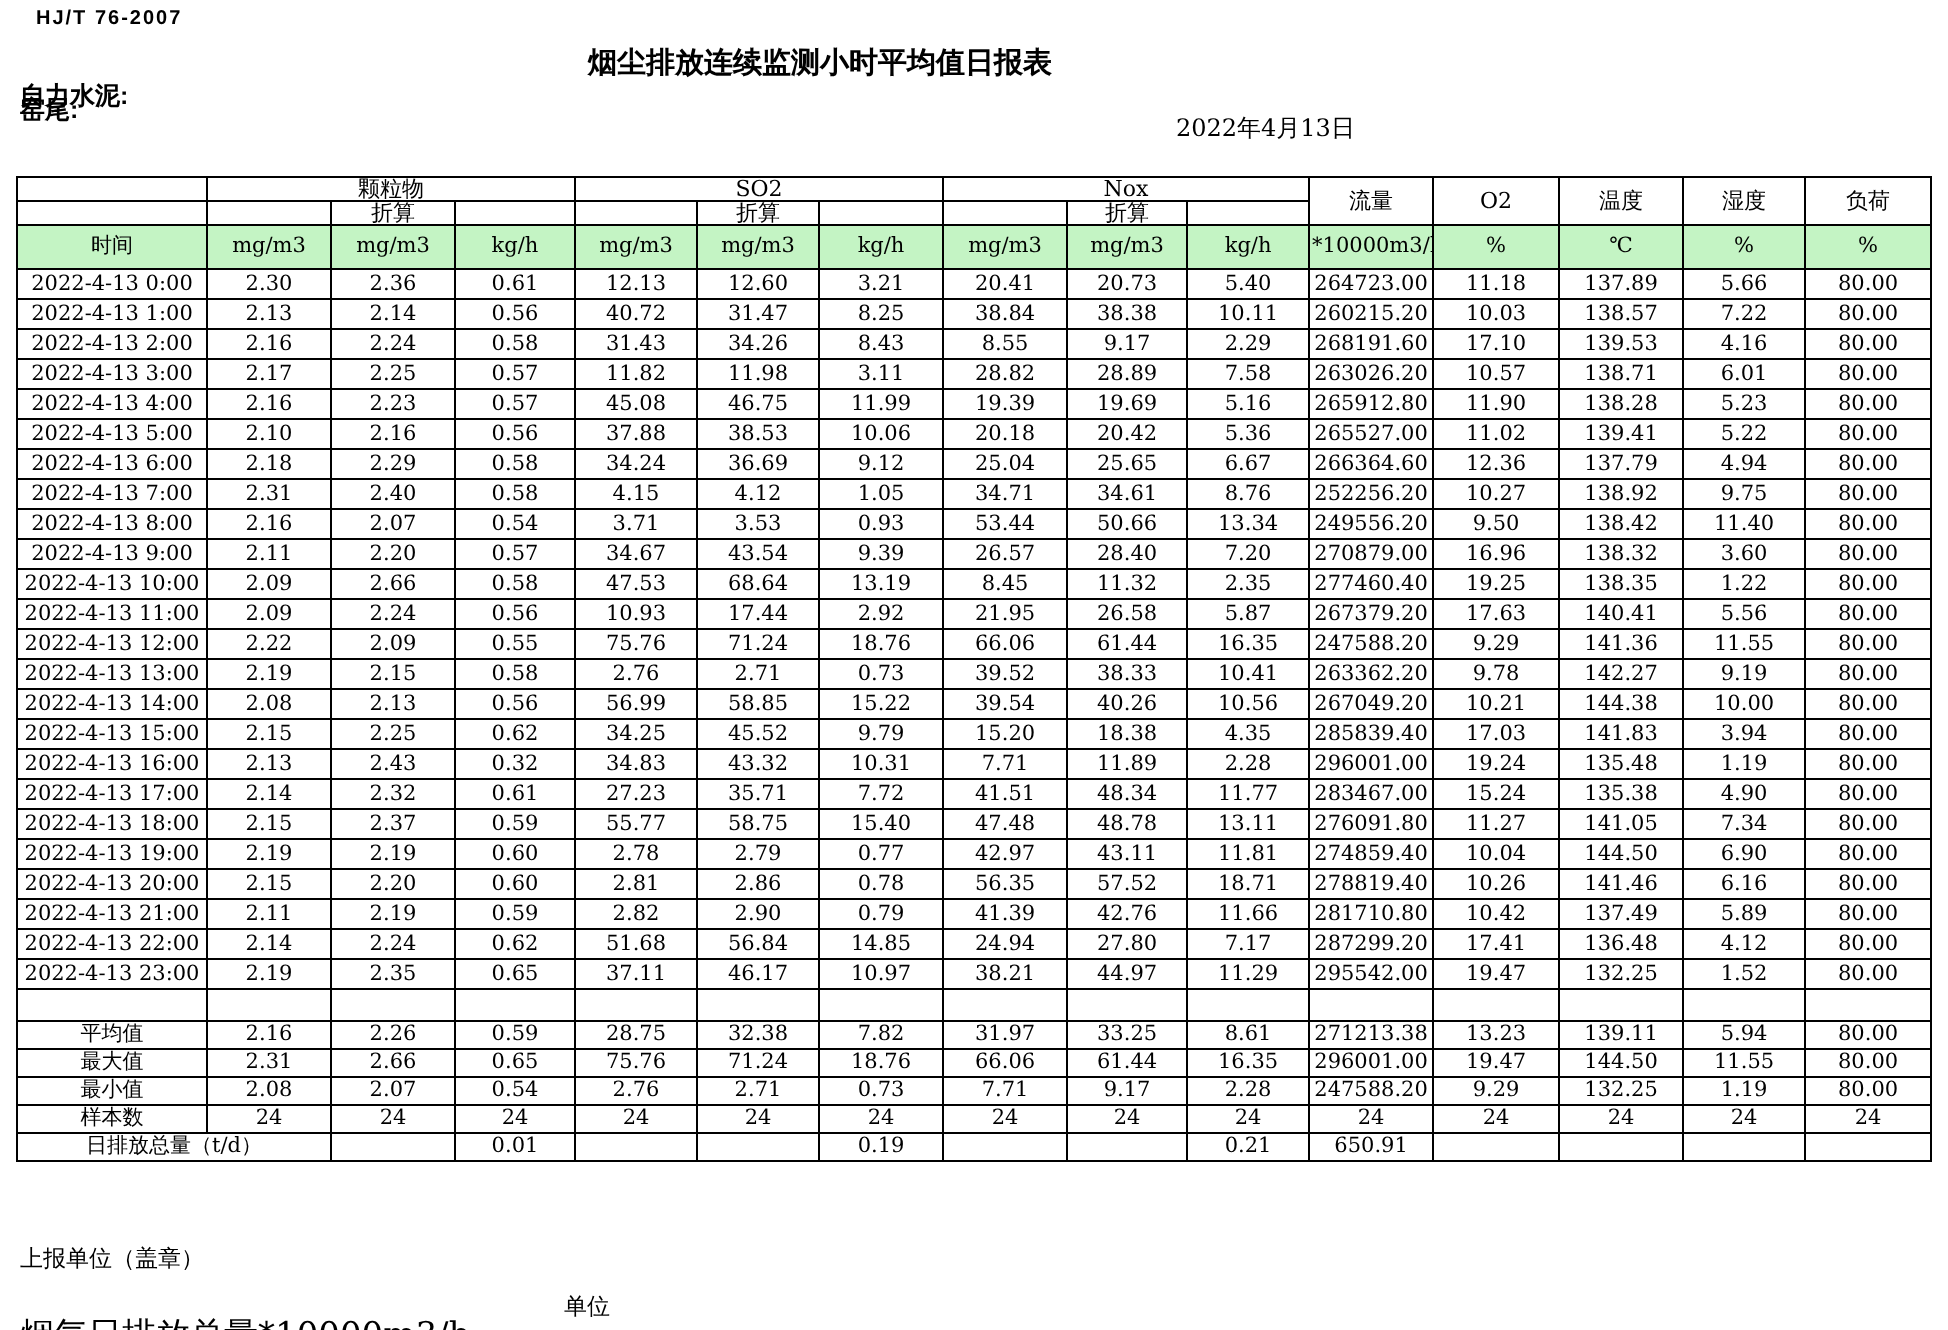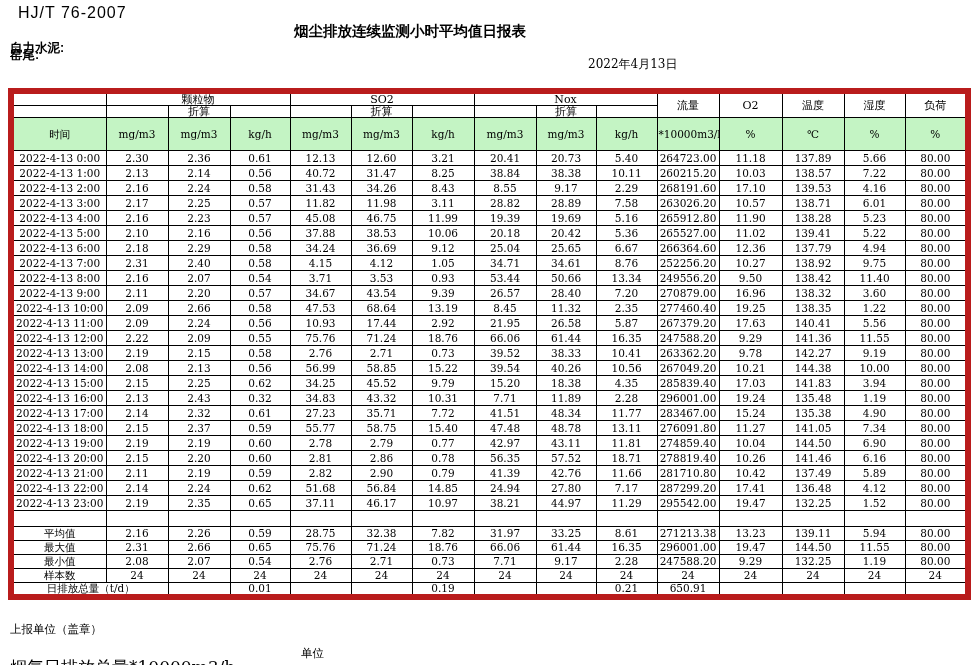--- a/index.html
+++ b/index.html
@@ -8,21 +8,21 @@
     width: 974px; height: 665px;
     background: #ffffff;
     color: #000;
     font-family: "DejaVu Serif", serif;
     position: relative;
     overflow: hidden;
   }
   .std-code {
     position: absolute; top: 4px; left: 18px;
     font-family: "Liberation Sans", sans-serif;
-    font-weight: normal; font-size: 16px; letter-spacing: 1px;
+    font-weight: bold; font-size: 10px; letter-spacing: 1px;
   }
   .title {
     position: absolute; top: 22px; left: 0; width: 820px;
     text-align: center;
     font-family: "Liberation Sans", sans-serif;
     font-weight: bold; font-size: 14.5px;
   }
   .company {
     position: absolute; top: 40px; left: 10px;
     font-family: "Liberation Sans", sans-serif;
@@ -35,50 +35,49 @@
   }
   .report-date {
     position: absolute; top: 56px; left: 588px;
     font-size: 12px;
   }
   table.report {
     position: absolute; top: 88px; left: 8px;
     width: 958px;
     border-collapse: collapse;
     table-layout: fixed;
-    border: 6px solid #b91c1c;
+    border: 1px solid #b91c1c;
   }
   table.report td {
     border: 1px solid #000;
     text-align: center;
     vertical-align: middle;
     font-size: 10.5px;
     line-height: 1;
     padding: 0 1px;
     white-space: nowrap;
     overflow: hidden;
   }
   tr.h1 td, tr.h2 td { height: 12px; font-size: 11px; }
-  tr.units td { height: 33px; font-size: 10.5px; }
+  tr.units td { height: 22px; font-size: 10.5px; }
   tbody tr.data-row td { height: 15px; }
   tr.spacer-row td { height: 16px; }
   tr.summary-row td { height: 14px; }
   td.total-label { text-align: left; padding-left: 3px; }
   .footer-line1 {
     position: absolute; top: 656px; left: 10px;
     font-size: 17px;
   }
   .footer-line2 {
     position: absolute; top: 622px; left: 10px;
     font-size: 11.5px;
   }
   .footer-unit {
     position: absolute; top: 646px; left: 282px;
     font-size: 11.5px;
-    margin-left: 19px;
   }
 </style>
 </head>
 <body>
 
 <div class="std-code">HJ/T 76-2007</div>
 <div class="title">烟尘排放连续监测小时平均值日报表</div>
 <div class="company">自力水泥:</div>
 <div class="station">窑尾:</div>
 <div class="report-date">2022年4月13日</div>

